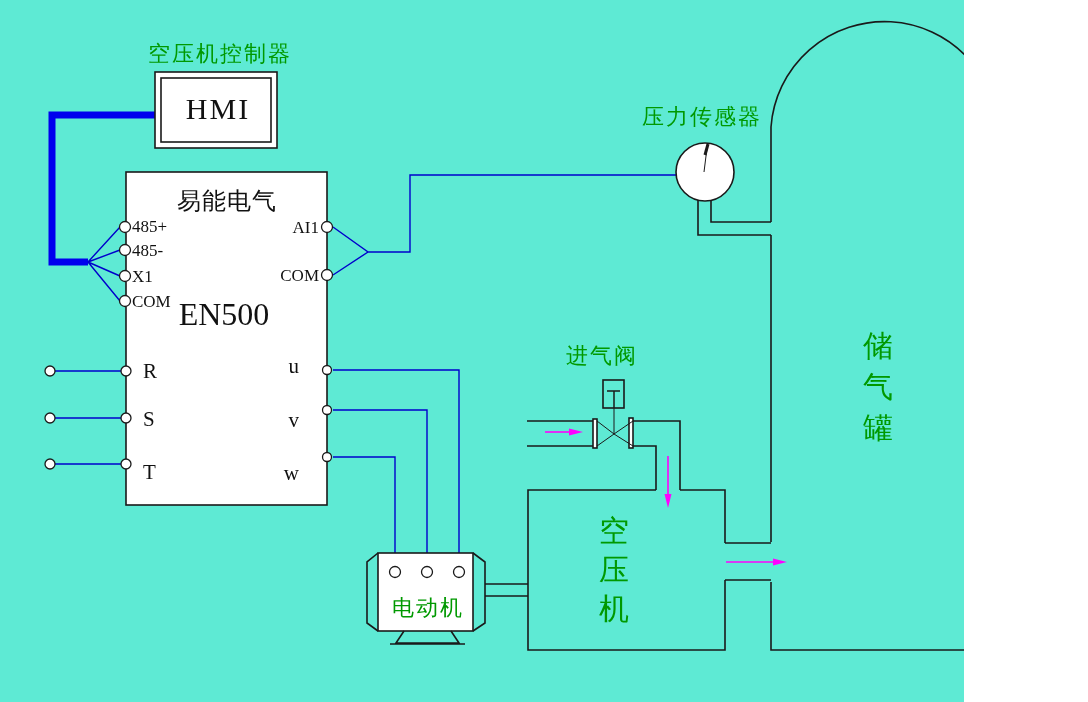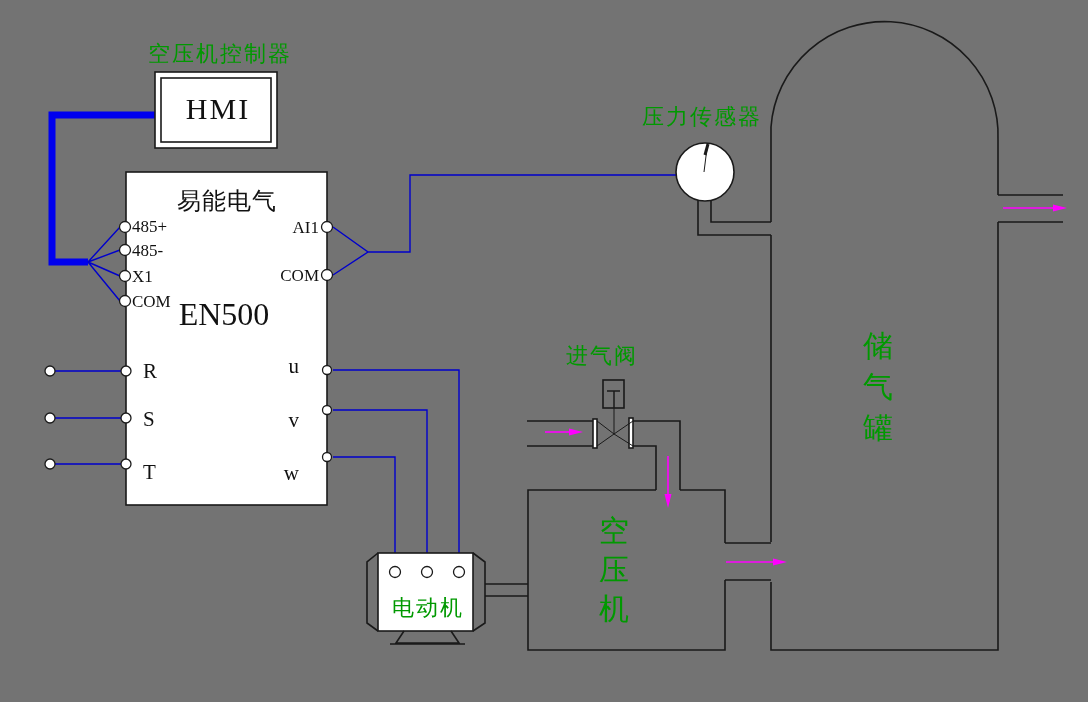--- a/index.html
+++ b/index.html
@@ -1,16 +1,16 @@
 <!DOCTYPE html>
 <html><head>
 <meta charset="utf-8">
 <style>
   html,body{margin:0;padding:0;background:#ffffff;}
-  .stage{position:relative;width:1088px;height:702px;background:#737373;overflow:hidden;}
+  .stage{position:relative;width:964px;height:702px;background:#5eead4;overflow:hidden;}
   svg{display:block;}
   text{font-family:"Liberation Serif","DejaVu Serif",serif;}
   .lbl-green{fill:#009900;letter-spacing:2px;}
   .lbl-black{fill:#111111;}
   .struct{stroke:#1a1a1a;stroke-width:1.6;fill:none;}
   .thin{stroke:#1a1a1a;stroke-width:1;fill:none;}
   .wire{stroke:#0000cc;stroke-width:1.4;fill:none;}
   .wire-thick{stroke:#0000ee;stroke-width:7;fill:none;stroke-linejoin:miter;stroke-linecap:butt;}
   .term{fill:#ffffff;stroke:#1a1a1a;stroke-width:1.3;}
   .flow{stroke:#ff00ff;stroke-width:1.6;fill:none;}

